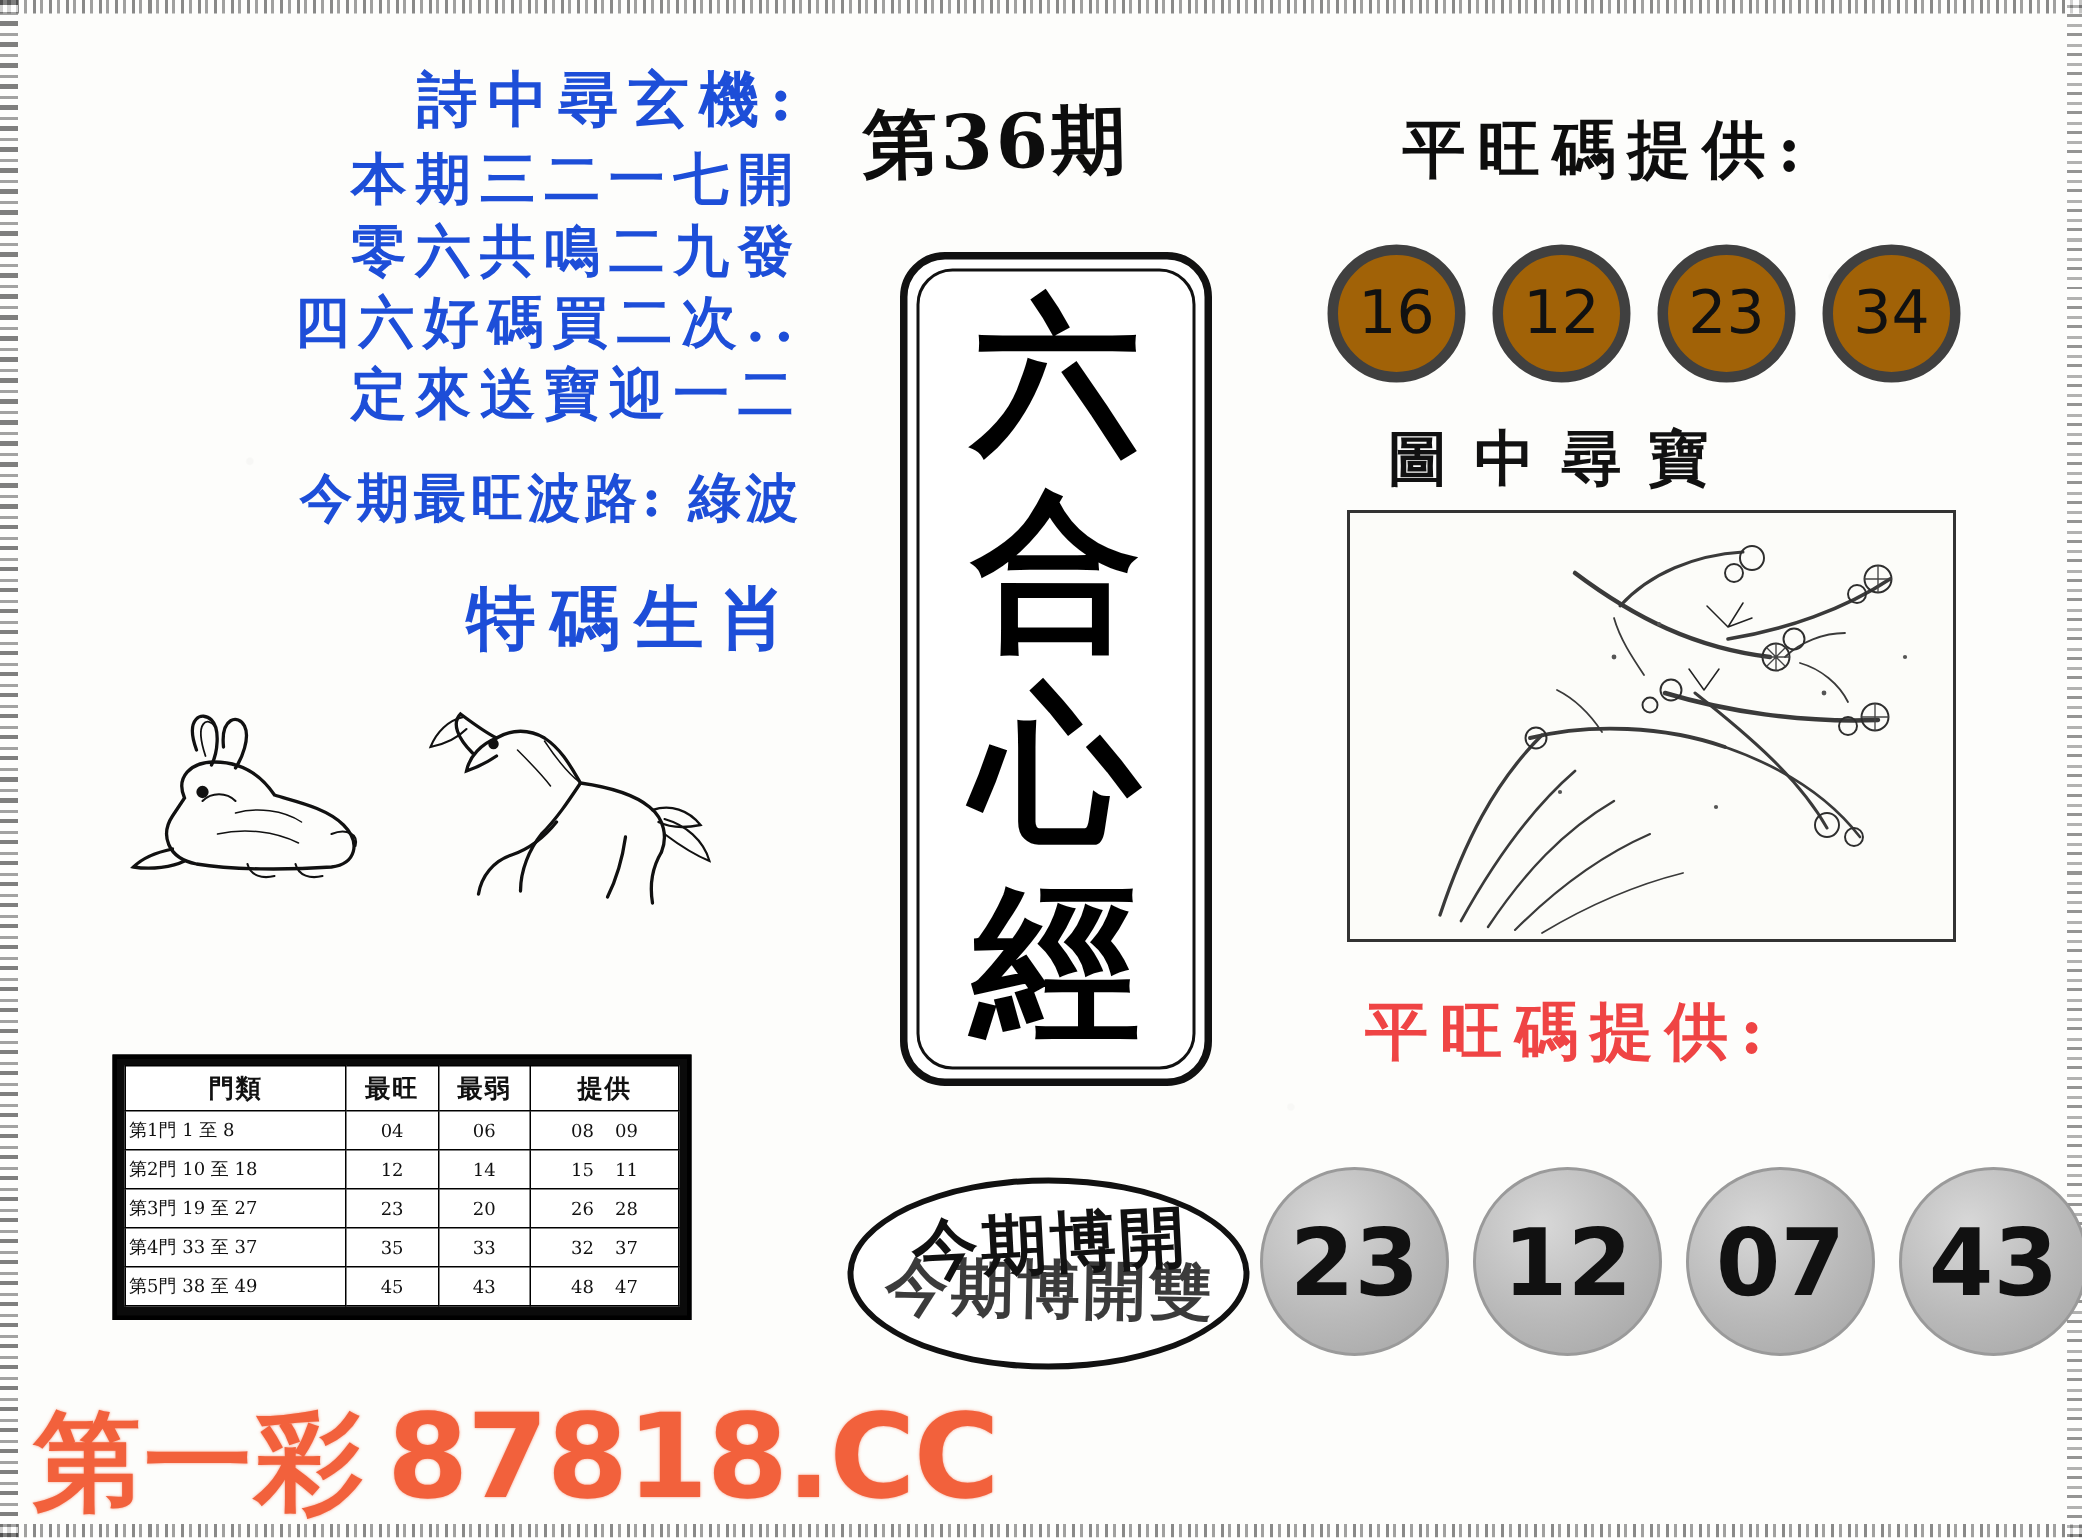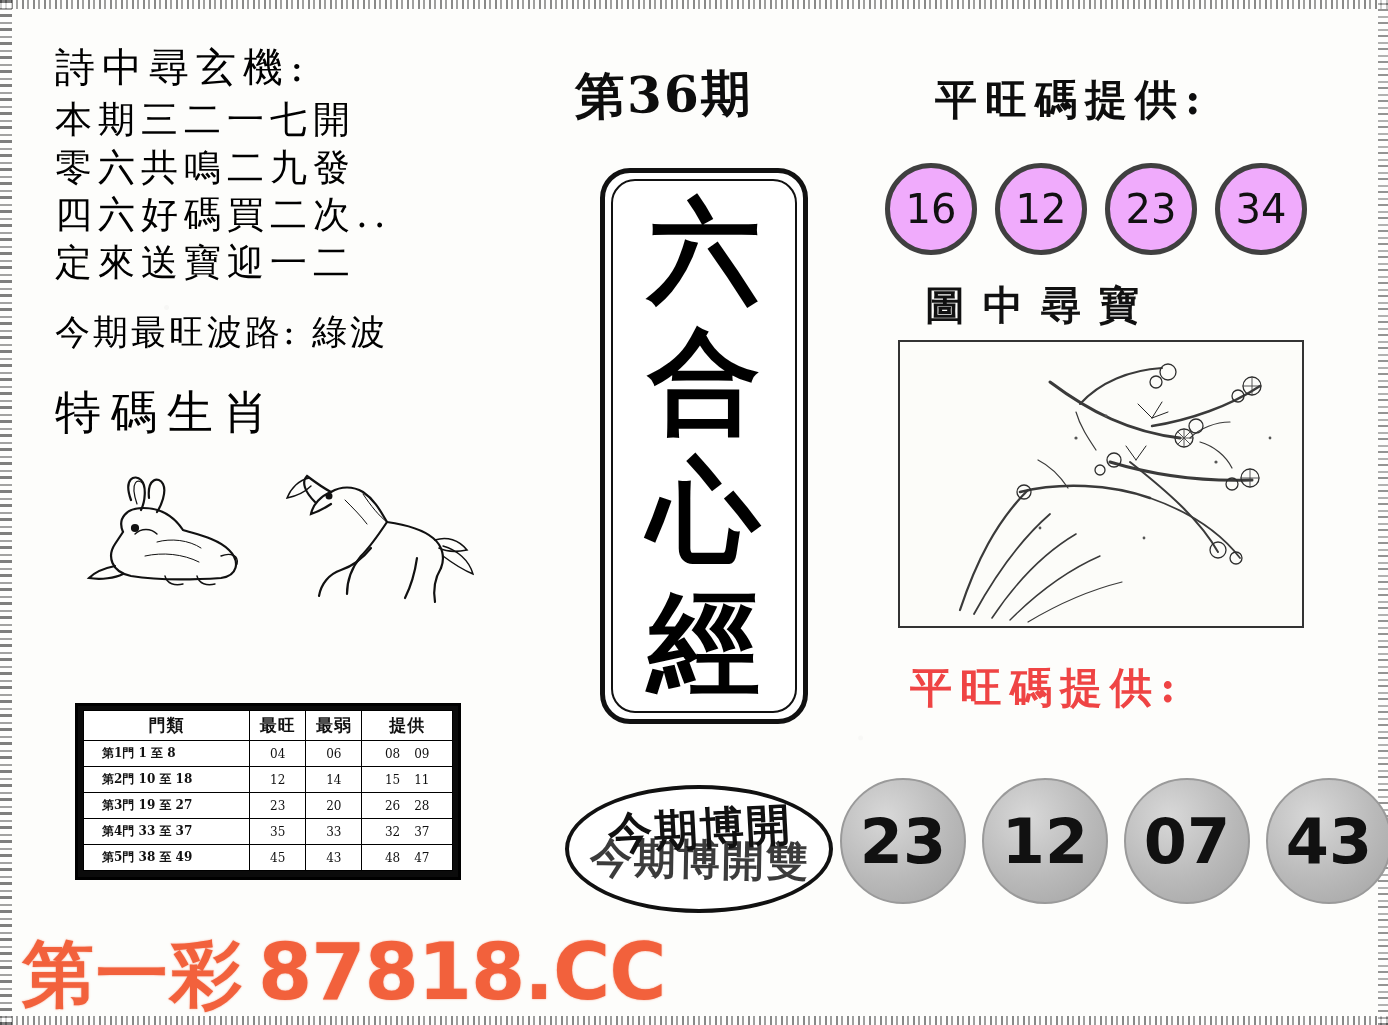--- a/index.html
+++ b/index.html
@@ -42,21 +42,21 @@
   .noise {
     position: absolute; inset: 0;
     background:
       radial-gradient(circle at 12% 30%, rgba(0,0,0,.025) 0 2px, transparent 3px),
       radial-gradient(circle at 62% 72%, rgba(0,0,0,.02) 0 2px, transparent 3px),
       radial-gradient(circle at 88% 18%, rgba(0,0,0,.02) 0 2px, transparent 3px);
     pointer-events: none;
   }
 
   
-  .cn { font-family: "DejaVu Serif", serif; color: #000000; font-weight: 400; }
+  .cn { font-family: "DejaVu Serif", serif; color: #1d4ed8; font-weight: 700; text-align: right; }
 
   
   #left-col { position: absolute; left: 55px; top: 44px; width: 480px; }
   #poem-title {
     font-size: 40px; letter-spacing: 7px;
     line-height: 1.15; margin-bottom: 6px;
   }
   .poem-line {
     font-size: 37px; letter-spacing: 6px; line-height: 1.29;
     white-space: nowrap;
@@ -93,21 +93,21 @@
     background: #ffffff;
   }
   table.wk th, table.wk td {
     border: 1px solid #000;
     font-family: "DejaVu Serif", serif;
     text-align: center;
     color: #111;
   }
   table.wk th { font-size: 17px; font-weight: 700; padding: 3px 0; letter-spacing: 1px; }
   table.wk td { font-size: 12px; padding: 4px 0; }
-  table.wk td.lbl { font-size: 12px; text-align: left; padding-left: 18px; letter-spacing: 0; font-weight: bold; }
+  table.wk td.lbl { font-size: 12px; text-align: left; padding-left: 2px; letter-spacing: 0; }
   table.wk td.two span { margin: 0 7px; }
 
   
   #period {
     position: absolute; left: 575px; top: 62px;
     font-size: 50px; letter-spacing: 2px;
     font-family: "DejaVu Serif", serif; font-weight: 700;
     color: #0d0d0d;
     transform: rotate(-1.2deg);
   }
@@ -155,21 +155,21 @@
 
   
   #sw-title {
     position: absolute; left: 935px; top: 72px;
     font-size: 42px; letter-spacing: 8px;
     font-family: "DejaVu Serif", serif; font-weight: 700; color: #0d0d0d;
   }
   #sw-balls { position: absolute; left: 885px; top: 163px; display: flex; gap: 18px; }
   .ball-o {
     width: 92px; height: 92px; border-radius: 50%;
-    border: 5px solid #404040; background: #f0abfc;
+    border: 7px solid #404040; background: #a16207;
     display: flex; align-items: center; justify-content: center;
     font-family: "DejaVu Sans", sans-serif; font-size: 40px; color: #111;
   }
   #pic-title {
     position: absolute; left: 925px; top: 278px;
     font-size: 40px; letter-spacing: 18px;
     font-family: "DejaVu Serif", serif; font-weight: 700; color: #111;
   }
   #pic-frame {
     position: absolute; left: 898px; top: 340px;

